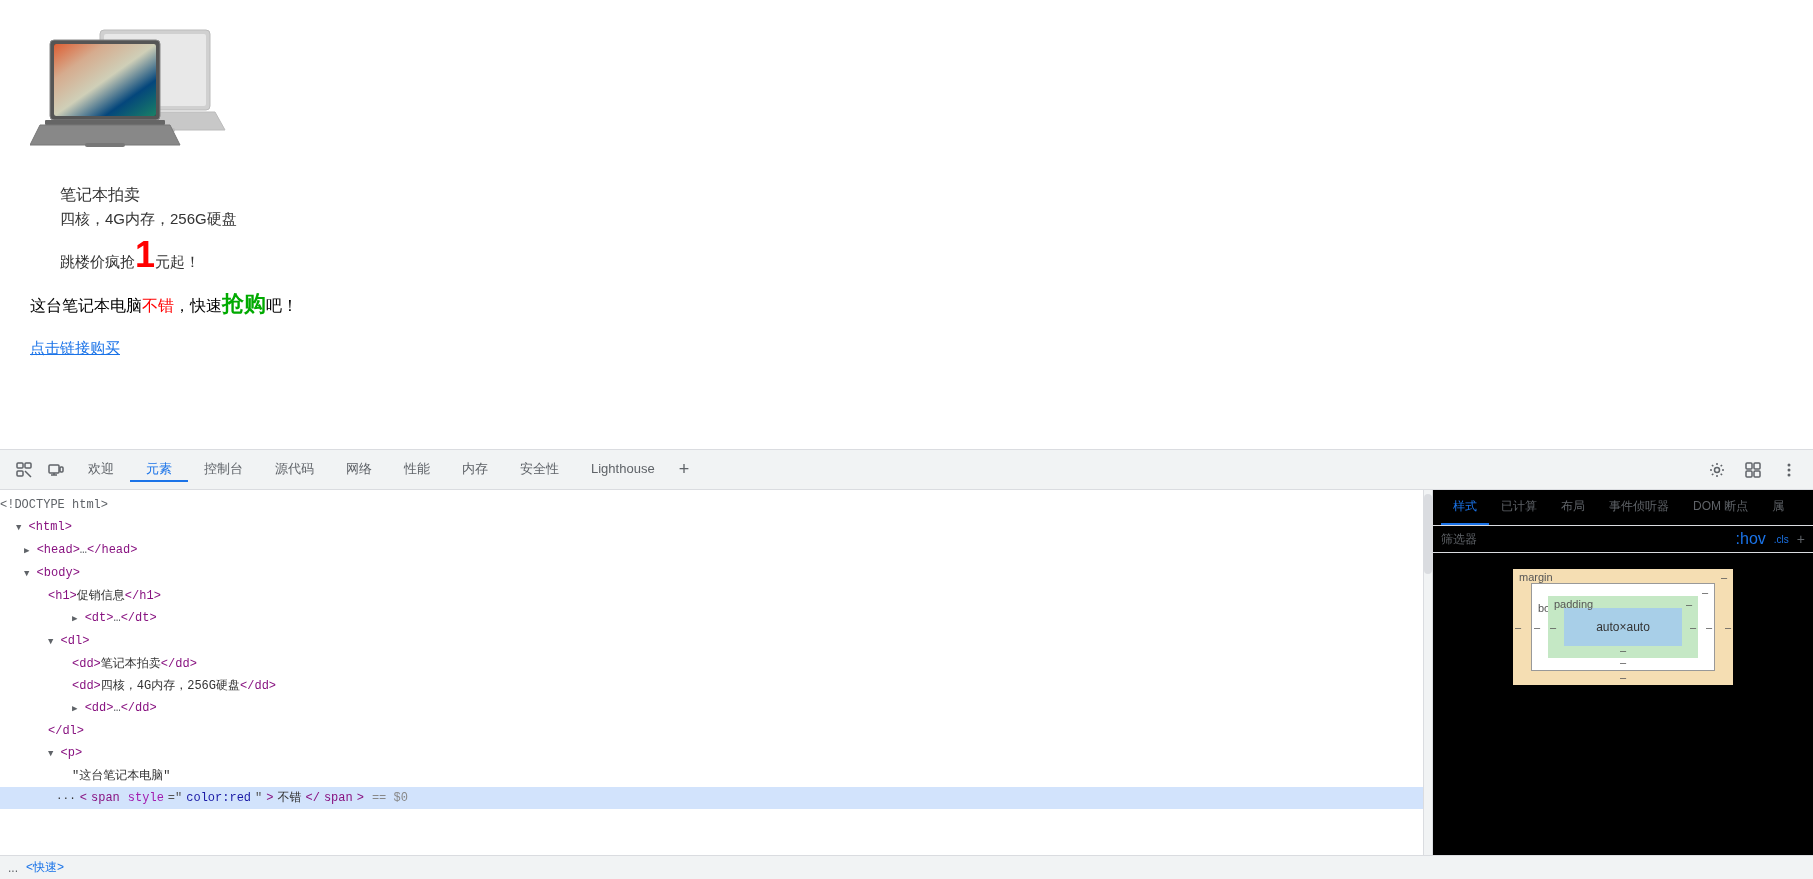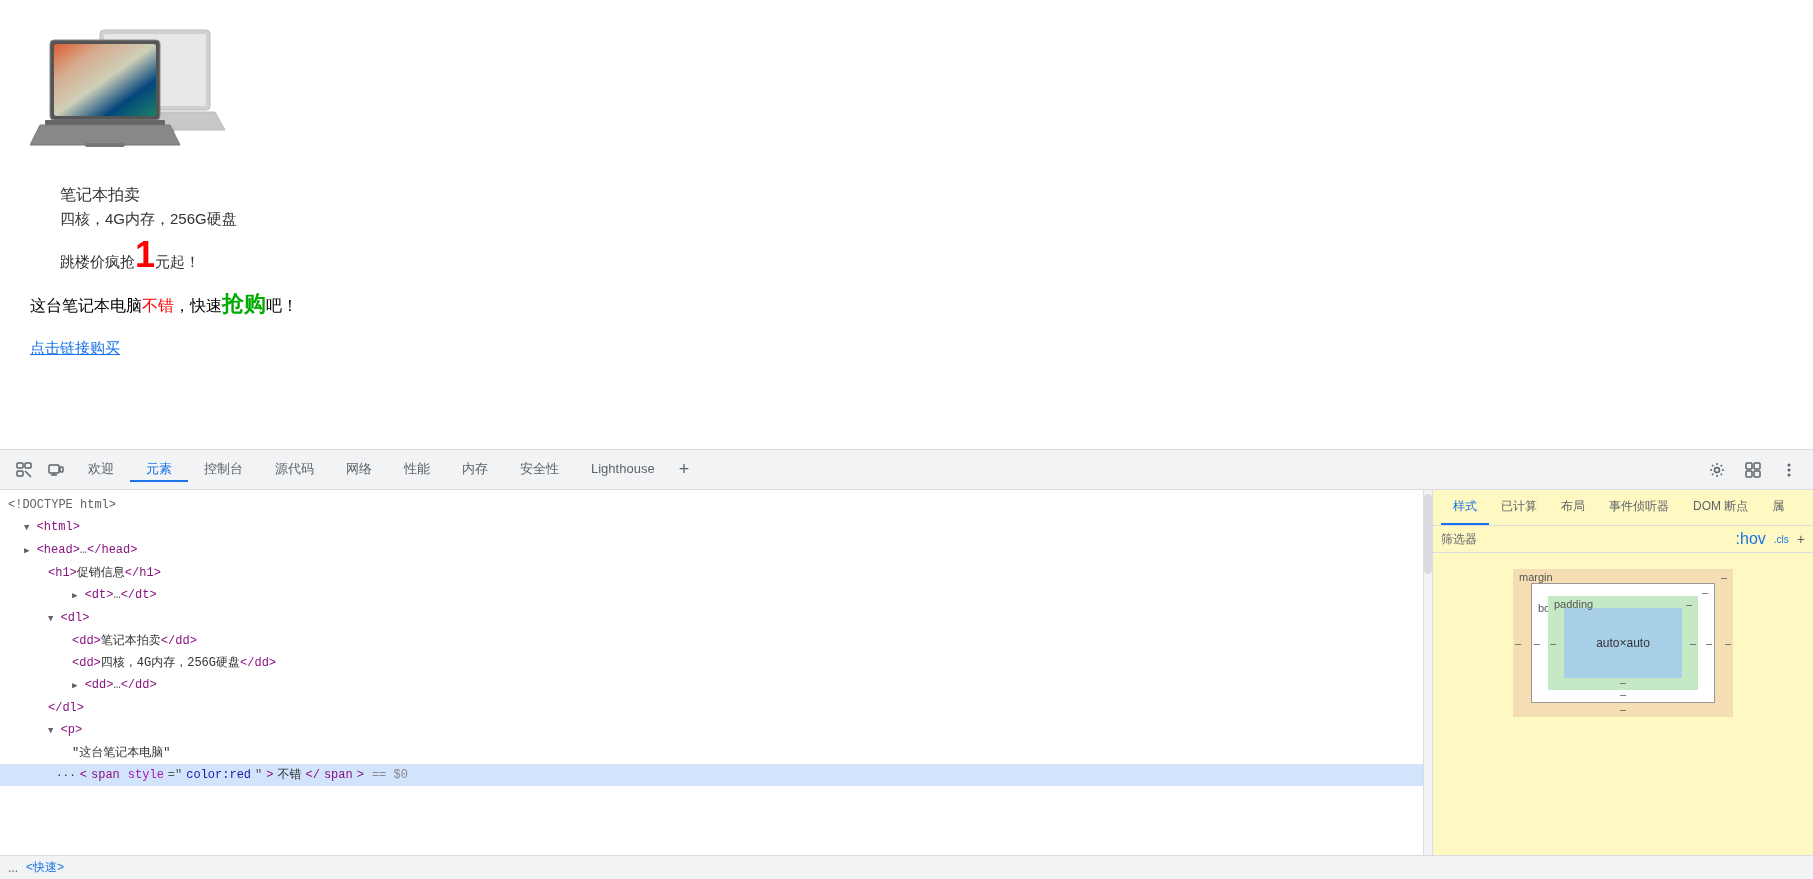--- a/index.html
+++ b/index.html
@@ -163,21 +163,21 @@
     .triangle-right::before { content: '▶'; font-size: 9px; }
 
     
     .elements-panel::-webkit-scrollbar { width: 8px; }
     .elements-panel::-webkit-scrollbar-track { background: #f1f3f4; }
     .elements-panel::-webkit-scrollbar-thumb { background: #dadce0; border-radius: 4px; }
 
     
     .styles-panel {
       width: 380px;
-      background: #fef9c3;
+      background: #000000;
       display: flex;
       flex-direction: column;
       font-size: 12px;
     }
 
     .styles-tabs {
       display: flex;
       border-bottom: 1px solid #dadce0;
       padding: 0 8px;
     }
@@ -389,39 +389,45 @@
       </button>
     </div>
   </div>
 
   <div class="devtools-content">
 
     <div style="display:flex; flex:1; border-right: 1px solid #dadce0;">
       <div class="elements-panel">
 
         <div class="dom-line">
-          <span style="padding-left: 8px;">
+          <span style="">
             <span class="tag-gray">&lt;!DOCTYPE html&gt;</span>
           </span>
         </div>
 
         <div class="dom-line">
-          <span style="padding-left: 24px;">
+          <span style="padding-left: 16px;">
             <span class="expand-arrow triangle-down"></span>
             <span class="tag-bracket">&lt;</span><span class="tag-name">html</span><span class="tag-bracket">&gt;</span>
           </span>
         </div>
 
         <div class="dom-line">
           <span style="padding-left: 24px;">
             <span class="expand-arrow triangle-right"></span>
             <span class="tag-bracket">&lt;</span><span class="tag-name">head</span><span class="tag-bracket">&gt;</span><span class="tag-gray">…</span><span class="tag-bracket">&lt;/</span><span class="tag-name">head</span><span class="tag-bracket">&gt;</span>
           </span>
         </div>
 
+        <div class="dom-line">
+          <span style="padding-left: 24px;">
+            <span class="expand-arrow triangle-down"></span>
+            <span class="tag-bracket">&lt;</span><span class="tag-name">body</span><span class="tag-bracket">&gt;</span>
+          </span>
+        </div>
 
         <div class="dom-line">
           <span style="padding-left: 48px;">
             <span class="tag-bracket">&lt;</span><span class="tag-name">h1</span><span class="tag-bracket">&gt;</span><span style="color:#333">促销信息</span><span class="tag-bracket">&lt;/</span><span class="tag-name">h1</span><span class="tag-bracket">&gt;</span>
           </span>
         </div>
 
         <div class="dom-line">
           <span style="padding-left: 72px;">
             <span class="expand-arrow triangle-right"></span>
@@ -551,21 +557,21 @@
               position: relative;
             ">
               <span style="position:absolute; top:2px; left:6px; font-size:11px; color:#555;">padding</span>
               <span style="position:absolute; top:2px; right:6px; font-size:11px; color:#555;">–</span>
               <span style="position:absolute; bottom:2px; left:50%; transform:translateX(-50%); font-size:11px; color:#555;">–</span>
               <span style="position:absolute; top:50%; left:2px; transform:translateY(-50%); font-size:11px; color:#555;">–</span>
               <span style="position:absolute; top:50%; right:2px; transform:translateY(-50%); font-size:11px; color:#555;">–</span>
 
               <div style="
                 background: #a8cfe8;
-                padding: 28px 16px;
+                padding: 12px 16px;
                 text-align: center;
                 font-size: 12px;
                 color: #333;
               ">
                 <span>auto×auto</span>
               </div>
             </div>
           </div>
         </div>
       </div>

